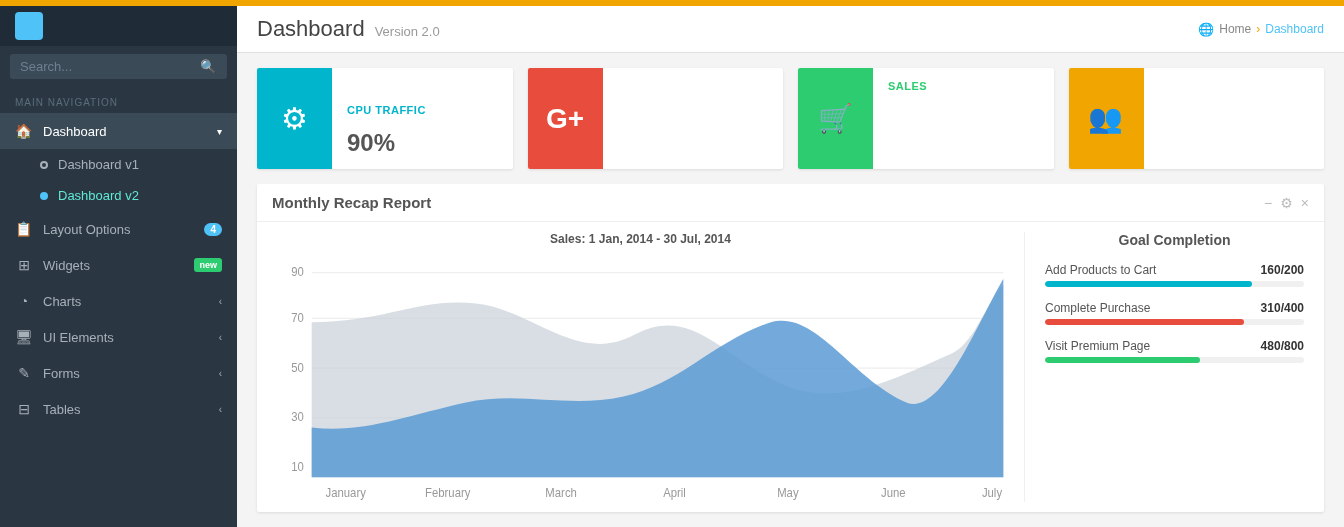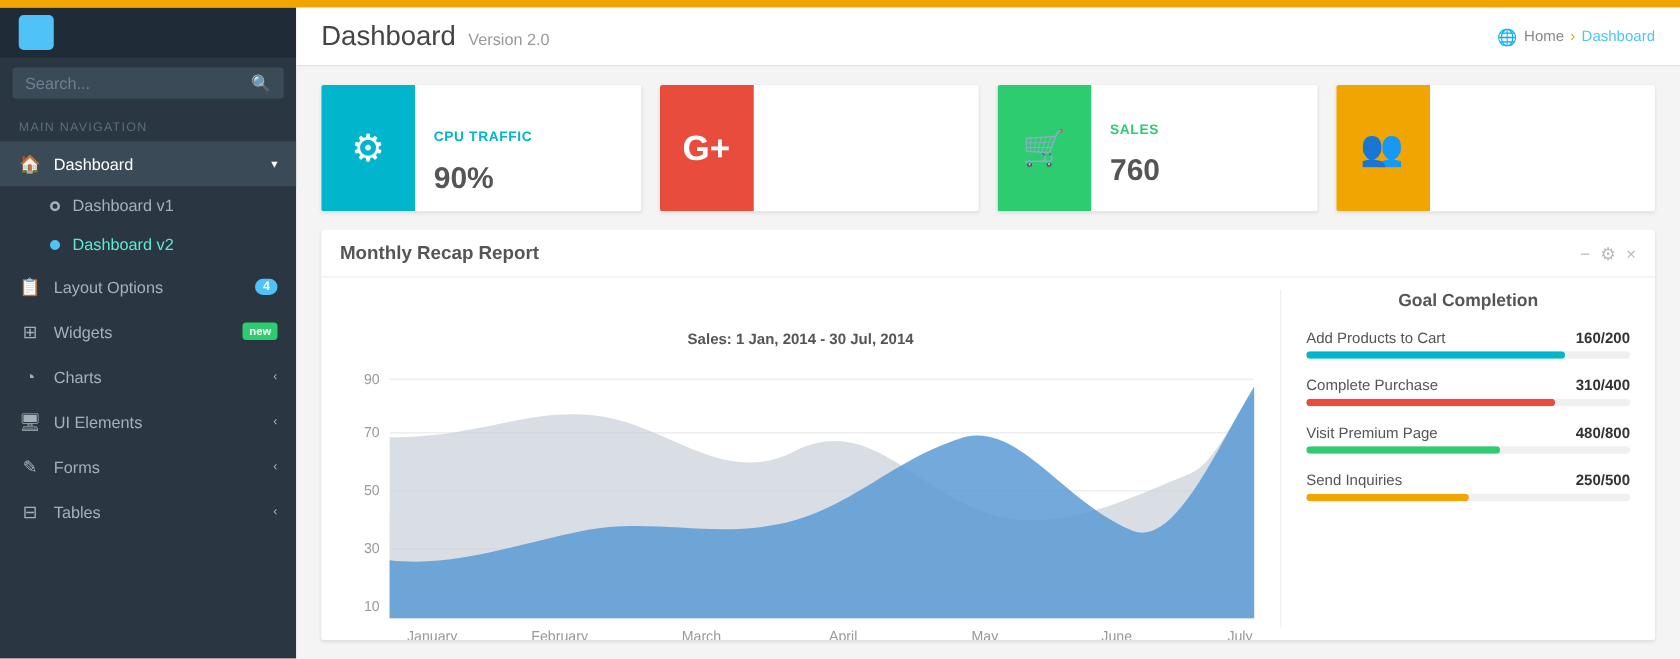--- a/index.html
+++ b/index.html
@@ -47,35 +47,35 @@
     .stat-icon-area { width: 75px; display: flex; align-items: center; justify-content: center; flex-shrink: 0; }
     .stat-icon-area.cyan { background: #00b5cc; }
     .stat-icon-area.red { background: #e74c3c; }
     .stat-icon-area.green { background: #2ecc71; }
     .stat-icon-area.orange { background: #f0a500; }
     .stat-icon { font-size: 28px; color: #fff; }
     .stat-info { padding: 12px 15px; flex: 1; }
     .stat-label { font-size: 11px; color: #f0a500; font-weight: bold; letter-spacing: 0.5px; text-transform: uppercase; }
     .stat-label.cyan-text { color: #00b5cc; margin-top: 24px; }
     .stat-label.red-text { color: #e74c3c; }
-    .stat-label.green-text { color: #2ecc71; margin-top: 18px; }
+    .stat-label.green-text { color: #2ecc71; }
     .stat-label.orange-text { color: #f0a500; }
     .stat-value { font-size: 24px; color: #555; font-weight: 600; margin-top: 13px; }
 
     
     .content-area { flex: 1; padding: 0 20px 15px; overflow: hidden; display: flex; flex-direction: column; }
     .panel { background: #fff; border-radius: 2px; box-shadow: 0 1px 3px rgba(0,0,0,0.1); flex: 1; display: flex; flex-direction: column; overflow: hidden; }
     .panel-header { padding: 10px 15px; border-bottom: 1px solid #eee; display: flex; align-items: center; justify-content: space-between; flex-shrink: 0; }
     .panel-title { font-size: 15px; color: #555; font-weight: 600; }
     .panel-controls { display: flex; gap: 8px; color: #bbb; font-size: 14px; }
     .panel-controls span { cursor: pointer; }
     .panel-body { display: flex; flex: 1; overflow: hidden; padding: 10px 0; }
 
     
-    .chart-area { flex: 1; padding: 0 15px; display: flex; flex-direction: column; margin-top: 32px; }
+    .chart-area { flex: 1; padding: 0 15px; display: flex; flex-direction: column; }
     .chart-title { text-align: center; font-size: 12px; font-weight: bold; color: #555; margin-bottom: 8px; }
     .chart-svg-wrapper { flex: 1; position: relative; }
 
     
     .goal-area { width: 300px; padding: 0 20px; border-left: 1px solid #f0f0f0; flex-shrink: 0; }
     .goal-title { font-size: 14px; font-weight: bold; color: #555; margin-bottom: 15px; text-align: center; }
     .goal-item { margin-bottom: 14px; }
     .goal-item-header { display: flex; justify-content: space-between; align-items: center; margin-bottom: 4px; }
     .goal-item-label { font-size: 12px; color: #555; text-align: center; }
     .goal-item-value { font-size: 12px; font-weight: bold; color: #333; }
@@ -184,21 +184,20 @@
         <div class="stat-icon-area red">
           <span class="stat-icon" style="font-size:28px;font-weight:bold;">G+</span>
         </div>
       </div>
       <div class="stat-card">
         <div class="stat-icon-area green">
           <span class="stat-icon">🛒</span>
         </div>
         <div class="stat-info">
           <div class="stat-label green-text">SALES</div>
-          <div class="stat-value">760</div>
         </div>
       </div>
       <div class="stat-card">
         <div class="stat-icon-area orange">
           <span class="stat-icon">👥</span>
         </div>
       </div>
     </div>
 
     <div class="content-area">
@@ -270,27 +269,18 @@
             <div class="goal-item">
               <div class="goal-item-header">
                 <span class="goal-item-label">Visit Premium Page</span>
                 <span class="goal-item-value">480/800</span>
               </div>
               <div class="progress-bar-bg">
                 <div class="progress-bar-fill fill-green" style="width:60%"></div>
               </div>
             </div>
 
-            <div class="goal-item">
-              <div class="goal-item-header">
-                <span class="goal-item-label">Send Inquiries</span>
-                <span class="goal-item-value">250/500</span>
-              </div>
-              <div class="progress-bar-bg">
-                <div class="progress-bar-fill fill-orange" style="width:50%"></div>
-              </div>
-            </div>
           </div>
         </div>
       </div>
     </div>
   </div>
 </div>
 
 </body></html>

